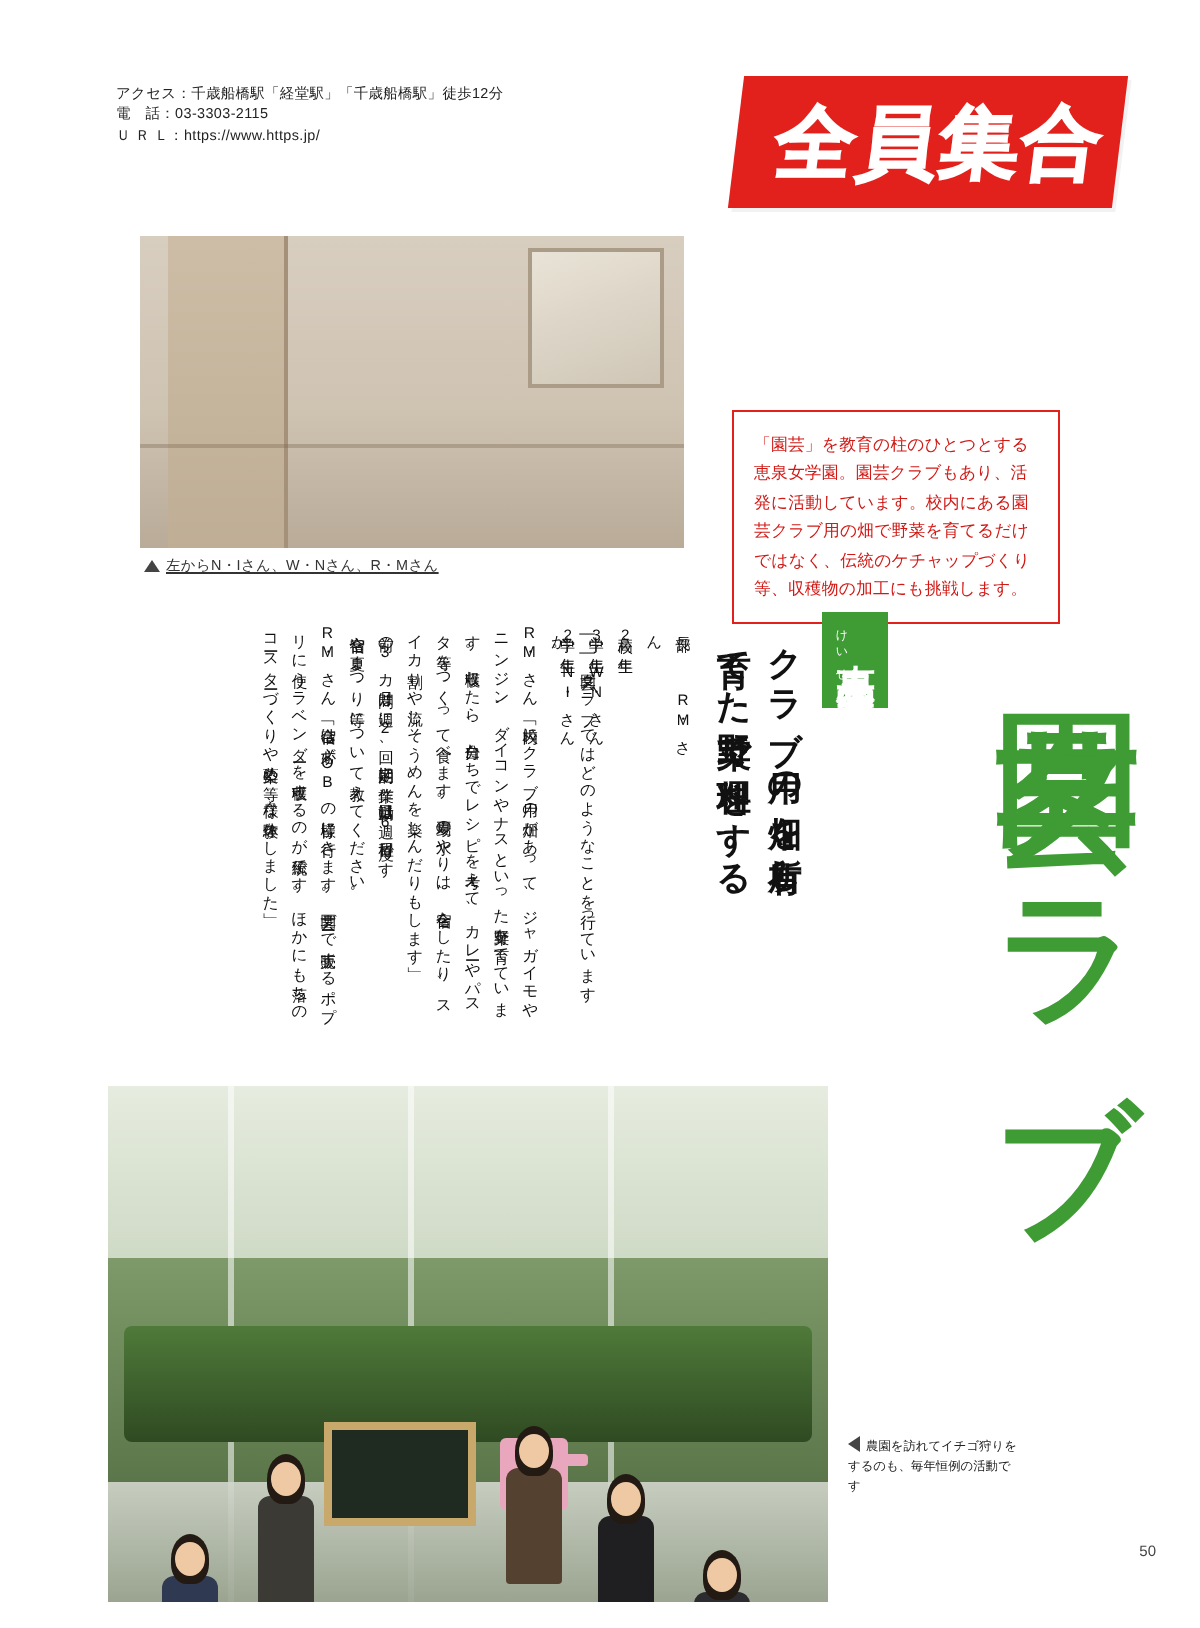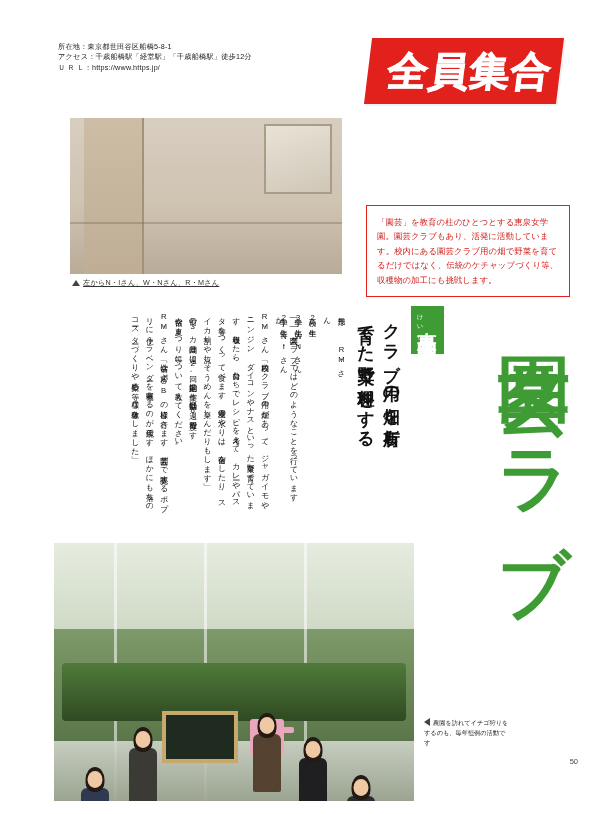--- a/index.html
+++ b/index.html
@@ -92,21 +92,21 @@
     color: #fff;
     padding: 0 2px;
     margin: 0 1px;
   }
 
   
   .intro-box {
     position: absolute;
     left: 366px;
     top: 205px;
-    width: 204px;
+    width: 164px;
     padding: 9px 10px;
     border: 1.6px solid #e2211c;
     box-sizing: border-box;
     background: #fff;
   }
   .intro-box p {
     margin: 0;
     font-size: 8.4px;
     line-height: 1.72;
     color: #d11a16;
@@ -349,33 +349,33 @@
   .caption-bottom .tri {
     display:inline-block; width:0;height:0;
     border-top: 4px solid transparent;
     border-bottom: 4px solid transparent;
     border-right: 6px solid #444;
     margin-right: 3px; vertical-align: -1px;
   }
   .page-number {
     position: absolute;
     right: 22px;
-    bottom: 48px;
+    bottom: 34px;
     font-size: 7.5px;
     color: #444;
   }
 </style>
 </head>
 <body>
 
 <div class="page">
 
   <div class="school-info">
-    <div class="line">所在地：東京都世田谷区船橋5-8-1</div>
     <div class="line">アクセス：千歳船橋駅「経堂駅」「千歳船橋駅」徒歩12分</div>
+    <div class="line">電　話：03-3303-2115</div>
     <div class="line">Ｕ Ｒ Ｌ：https://www.https.jp/</div>
   </div>
 
   <div class="banner-wrap">
     <div class="banner-box"></div>
     <div class="banner-text">全員集合</div>
   </div>
 
   <div class="photo-top">
     <div class="wall"></div>

